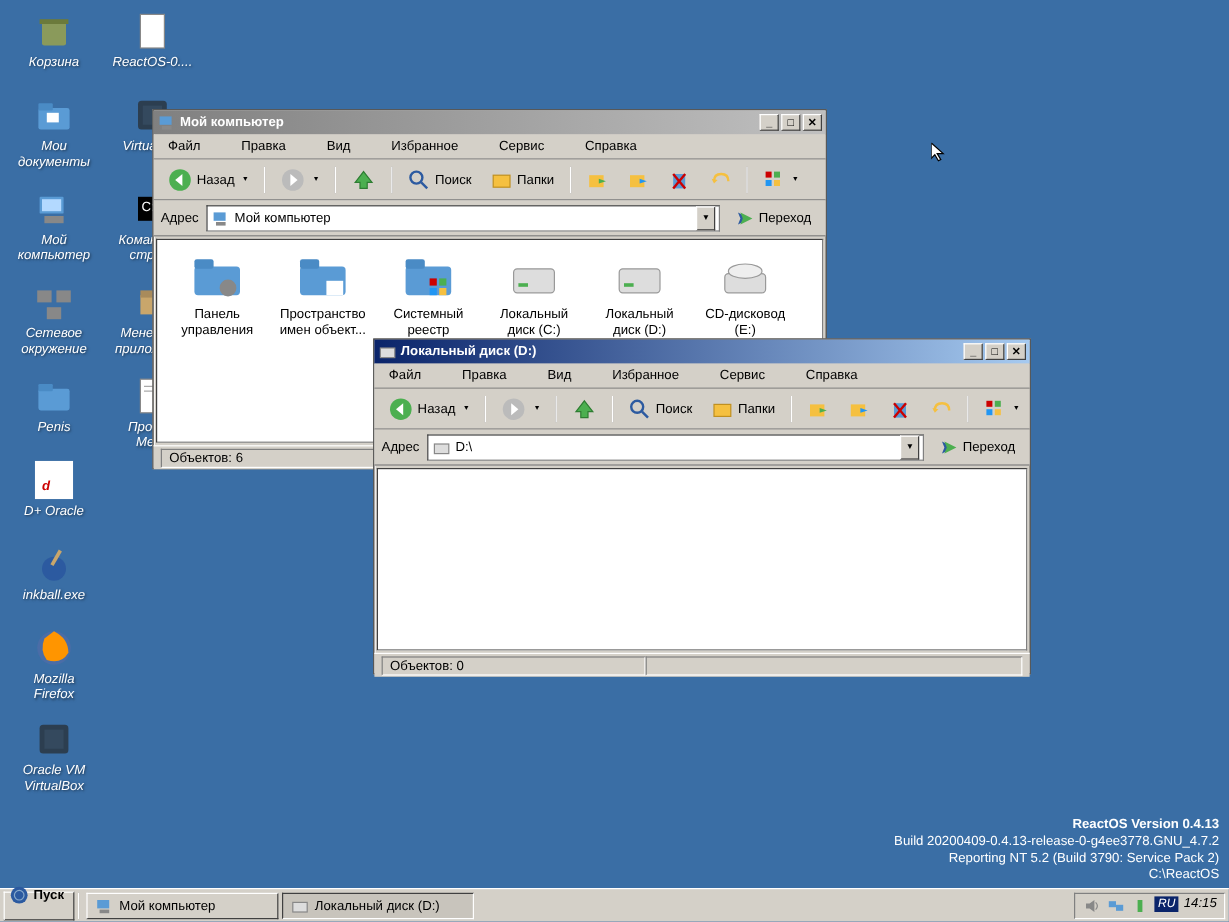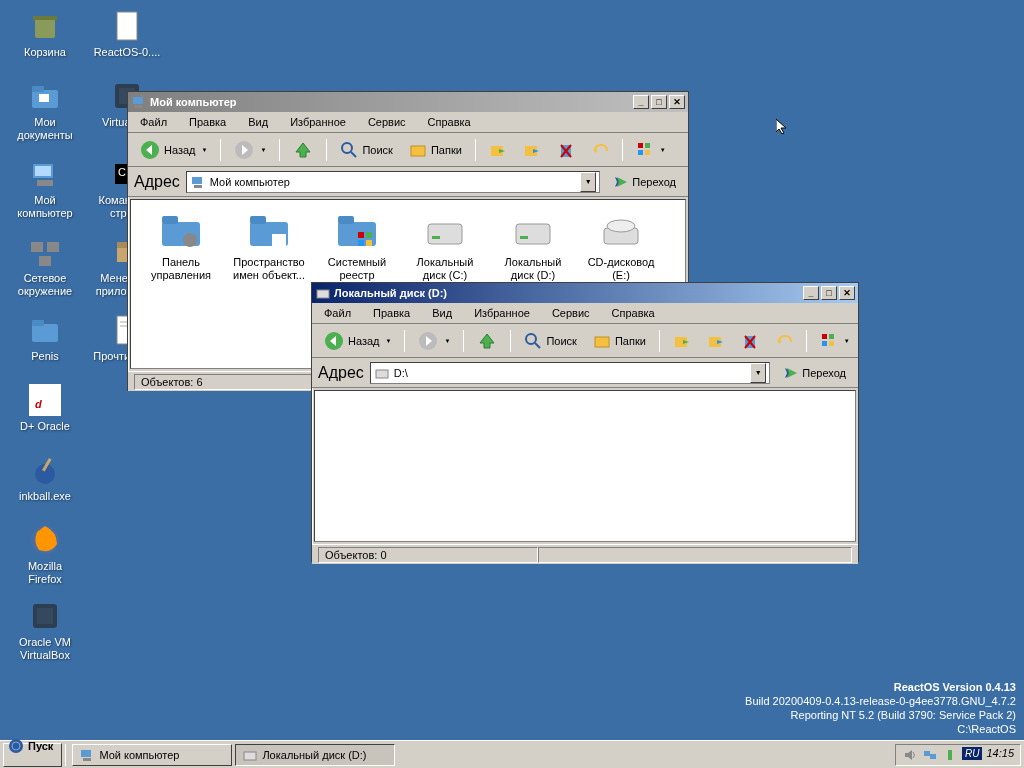--- a/index.html
+++ b/index.html
@@ -1,39 +1,39 @@
 <!DOCTYPE html>
 <html><head>
 <meta charset="utf-8">
 <style>
 * { margin: 0; padding: 0; box-sizing: border-box; font-family: Tahoma, sans-serif; font-size: 11px; }
 body { width: 1024px; height: 768px; background: #3a6ea5; overflow: hidden; position: relative; }
 
 .desktop-icon { position: absolute; width: 70px; text-align: center; cursor: pointer; }
 .desktop-icon .icon-img { width: 32px; height: 32px; margin: 0 auto 4px; display: flex; align-items: center; justify-content: center; }
-.desktop-icon .label { color: #fff; font-size: 11px; text-shadow: 1px 1px 2px rgba(0,0,0,0.5); line-height: 13px; }
+.desktop-icon .label { color: #fff; font-size: 11px; text-shadow: 1px 1px 2px rgba(0,0,0,0.5); line-height: 13px; font-style: italic; }
 
 .window { position: absolute; background: #d4d0c8; border: 1px solid #404040; box-shadow: 1px 1px 0 #fff inset; }
 .titlebar { background: linear-gradient(to right, #0a246a, #a6caf0); color: #fff; padding: 2px 3px; display: flex; align-items: center; height: 20px; font-weight: bold; }
 .titlebar.inactive { background: linear-gradient(to right, #808080, #c0c0c0); }
 .titlebar .title-icon { width: 16px; height: 16px; margin-right: 3px; }
 .titlebar-text { flex: 1; font-size: 11px; }
 .win-btns { display: flex; gap: 2px; }
 .win-btn { width: 16px; height: 14px; background: #d4d0c8; border: 1px solid #fff; border-right-color: #404040; border-bottom-color: #404040; display: flex; align-items: center; justify-content: center; font-size: 9px; font-weight: bold; color: #000; cursor: pointer; font-family: Arial; }
 
-.menubar { background: #d4d0c8; padding: 2px 4px; display: flex; gap: 6px; border-bottom: 1px solid #808080; }
+.menubar { background: #d4d0c8; padding: 2px 4px; display: flex; gap: 18px; border-bottom: 1px solid #808080; }
 .menu-item { padding: 2px 8px; cursor: pointer; }
 
 .toolbar { background: #d4d0c8; padding: 3px 6px; display: flex; align-items: center; gap: 4px; border-bottom: 1px solid #808080; height: 34px; }
 .tb-btn { padding: 3px 5px; display: flex; align-items: center; gap: 4px; cursor: pointer; border: 1px solid transparent; border-radius: 2px; }
 .tb-sep { width: 1px; height: 22px; background: #808080; margin: 0 3px; border-right: 1px solid #fff; }
 .dropdown-arrow { font-size: 6px; color: #000; margin-left: 2px; }
 
 .addressbar { background: #d4d0c8; padding: 3px 6px; display: flex; align-items: center; gap: 6px; border-bottom: 1px solid #808080; height: 30px; }
-.addr-label { font-size: 16px; }
+.addr-label { font-size: 11px; }
 .addr-input { flex: 1; background: #fff; border: 1px solid #808080; border-top-color: #404040; border-left-color: #404040; height: 22px; display: flex; align-items: center; padding: 0 3px; }
 .addr-input .addr-icon { width: 16px; height: 16px; margin-right: 4px; }
 .addr-text { flex: 1; }
 .addr-drop { width: 16px; height: 20px; background: #d4d0c8; border: 1px solid #fff; border-right-color: #404040; border-bottom-color: #404040; display: flex; align-items: center; justify-content: center; font-size: 7px; }
 .go-btn { display: flex; align-items: center; gap: 4px; padding: 2px 6px; cursor: pointer; color: #000; }
 
 .content { background: #fff; border: 1px solid #808080; border-top-color: #404040; border-left-color: #404040; margin: 2px; overflow: auto; }
 .item-grid { display: flex; flex-wrap: wrap; padding: 10px; gap: 8px; align-items: flex-start; }
 .folder-item { width: 80px; text-align: center; cursor: pointer; }
 .folder-item .fi-icon { width: 48px; height: 42px; margin: 0 auto 4px; display: flex; align-items: center; justify-content: center; }

